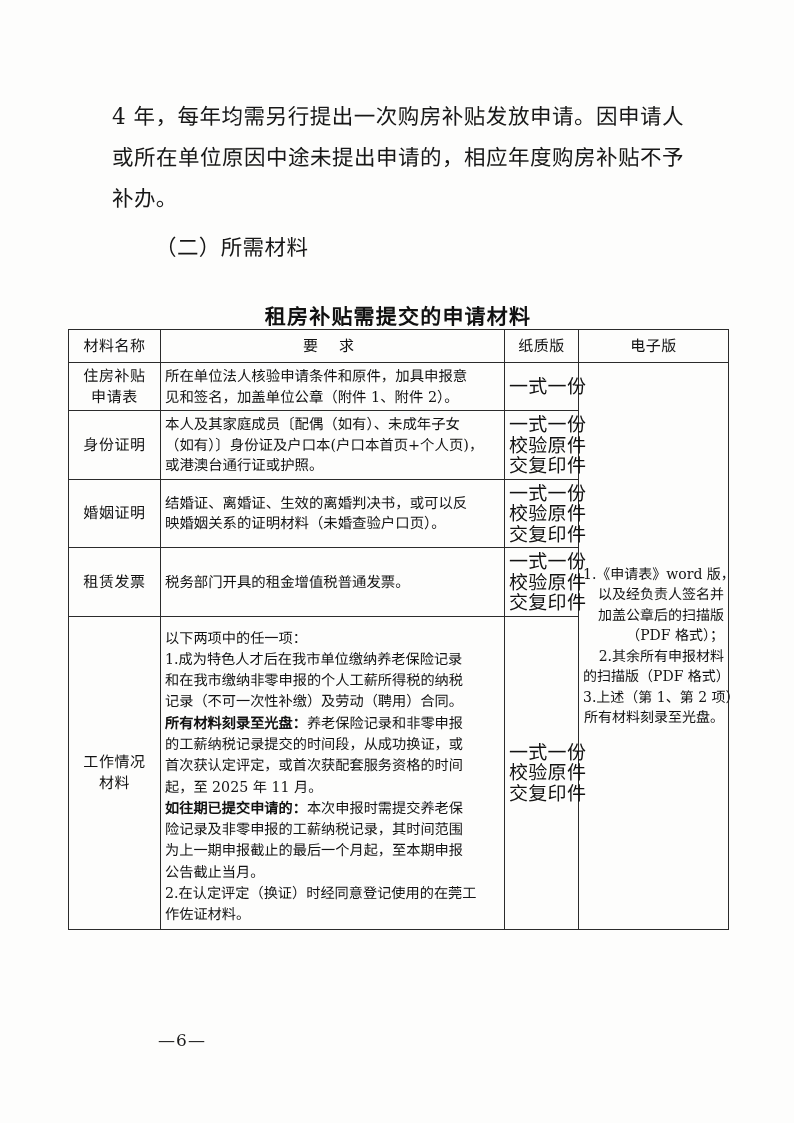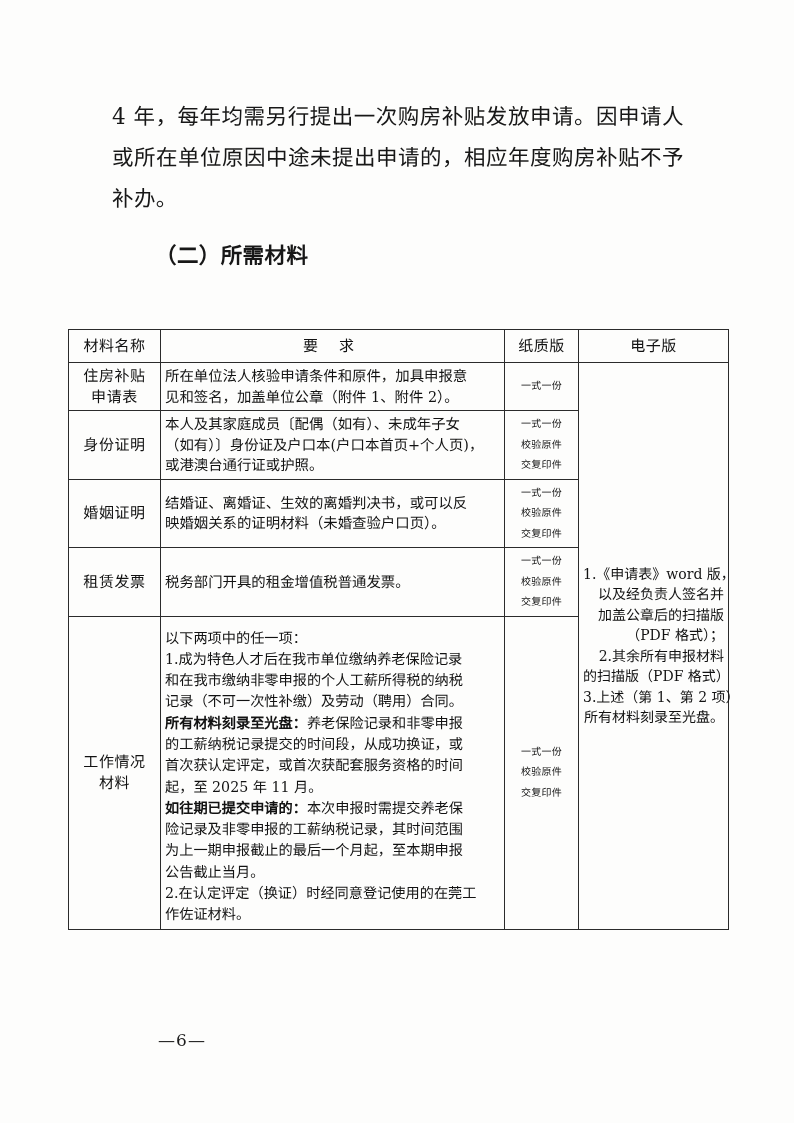--- a/index.html
+++ b/index.html
@@ -45,22 +45,21 @@
     color: #171717;
     text-align: justify;
     text-align-last: left;
     margin: 0;
     font-family: "DejaVu Serif", "Liberation Serif", serif;
   }
   .para.indent {
     text-indent: 2em;
   }
   .para + .para {
-    margin-top: 16px;
-    font-weight: bold;
+    margin-top: 8px;
   }
 
   
   .table-title {
     position: absolute;
     left: 68px;
     top: 300px;
     width: 660px;
     text-align: center;
     font-size: 21px;
@@ -111,21 +110,21 @@
     line-height: 22px;
   }
   td.c-req {
     text-align: left;
     font-size: 14.4px;
     line-height: 21.5px;
     padding: 4px 5px 4px 6px;
   }
   td.c-paper {
     text-align: center;
-    font-size: 10px;
+    font-size: 19px;
     line-height: 21.5px;
     letter-spacing: 0.3px;
   }
   td.c-elec {
     text-align: right;
     font-size: 14px;
     line-height: 22px;
     vertical-align: middle;
     padding: 4px 3px;
   }
@@ -160,20 +159,21 @@
 <body>
 
 <div class="page">
   <div class="page-inner">
 
     <div class="prose">
       <p class="para">4 年，每年均需另行提出一次购房补贴发放申请。因申请人或所在单位原因中途未提出申请的，相应年度购房补贴不予补办。</p>
       <p class="para indent">（二）所需材料</p>
     </div>
 
+    <div class="table-title">租房补贴需提交的申请材料</div>
 
     <div class="tbl-wrap">
       <table class="mat">
         <colgroup>
           <col class="col-name">
             <col class="col-req">
           <col class="col-paper">
             <col class="col-elec">
         </colgroup>
         <tbody>

